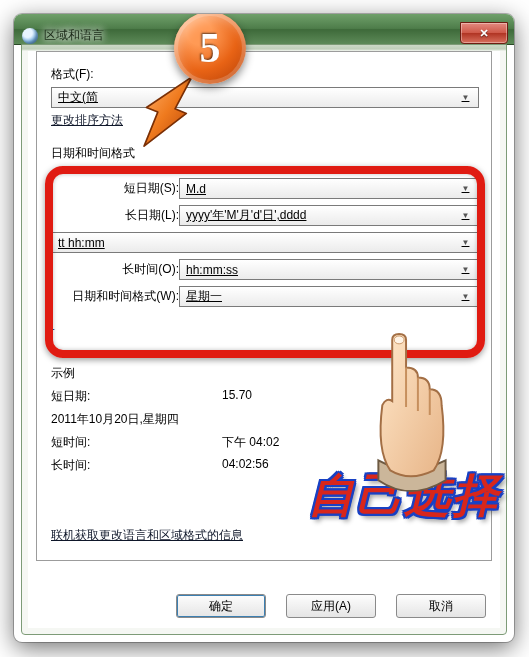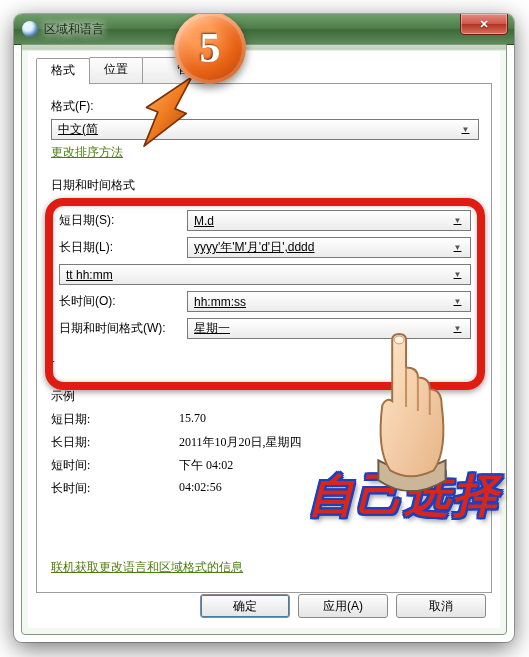--- a/index.html
+++ b/index.html
@@ -23,21 +23,21 @@
     background: #fff;
     box-shadow: 0 6px 24px rgba(0,0,0,0.55), 0 0 0 1px rgba(0,0,0,.25);
     overflow: hidden;
   }
   
   .titlebar {
     height: 30px;
     background: linear-gradient(#6fa06a, #4e7d4a 48%, #3e6a3a 52%, #5d8a58);
     border-bottom: 1px solid #2a4a27;
     display: flex;
-    align-items: center;
+    align-items: flex-end;
     padding: 0 6px 0 8px;
     color: #fff;
     font-size: 12px;
     text-shadow: 0 0 6px #fff, 0 0 6px #fff;
   }
   .titlebar .title-text { color:#1b2a18; text-shadow:0 0 8px #fff,0 0 8px #fff; }
   .title-icon {
     width: 16px; height:16px; margin-right:6px;
     background: radial-gradient(circle at 35% 30%, #e8f4ff 0 30%, #7fb7e8 60%, #3d7ab8 100%);
     border-radius: 50%;
@@ -116,49 +116,50 @@
     font-size:12px;
     cursor:default;
     text-decoration:underline;
   }
   .combo .arrow-btn {
     margin-left:auto;
     width:17px; height:17px;
     display:flex;align-items:center;justify-content:center;
     font-size:8px; color:#555;
   }
-  .link { color:#4d7c0f; text-decoration:underline; cursor:pointer; }
+  .link { color:#0f172a; text-decoration:underline; cursor:pointer; }
   .group-title { margin:16px 0 6px 0; }
   .dt-group { position:relative; padding:4px 0 2px 0; }
   
   .red-box {
     position:absolute;
     left:-6px; right:-6px;
     top:-2px;
     height:176px;
     border:8px solid #e01b12;
     border-radius:18px;
     box-shadow: 0 2px 6px rgba(0,0,0,.4), inset 0 0 4px rgba(0,0,0,.25);
     pointer-events:none;
   }
   .row {
     display:flex; align-items:center;
-    margin:6px 8px;
+    margin:6px 0;
+    text-align:right;
   }
   .row .rlabel { width:128px; }
   .row .combo { flex:1; }
-  .examples { margin-top:23px;font-family:Liberation Serif, serif; }
-  .ex-row { display:flex; margin:6px 0; }
+  .examples { margin-top:32px; }
+  .ex-row { display:flex; margin:6px 0;gap:43px; }
   .ex-row .rlabel { width:128px; }
   .bottom-link { position:absolute; bottom:16px; left:14px;font-family:Liberation Mono, monospace; }
   
   .dlg-buttons {
     position:absolute;
     right:14px; bottom:10px;
-    display:flex; gap:8px;border-radius:11px;
+    display:flex; gap:20px;border-radius:11px;
   }
   .btn {
     min-width:72px; height:22px;
     border:1px solid #8a8a8a;
     background:linear-gradient(#fdfdfd,#e5e5e5);
     border-radius:3px;
     font-size:12px;
     display:flex;align-items:center;justify-content:center;
     cursor:default;
     padding:0 8px;
@@ -220,25 +221,20 @@
     <span class="title-text">区域和语言</span>
     <div class="titlebar-spacer"></div>
     <div class="close-btn">
       <span class="close-x">✕</span>
     </div>
   </div>
 
   <div class="win-body">
     <div class="client">
 
-      <div class="tabs">
-        <div class="tab active">格式</div>
-        <div class="tab">位置</div>
-        <div class="tab" style="padding-left:34px">管理</div>
-      </div>
 
       <div class="tab-page">
 
         <span class="lbl">格式(F):</span>
         <div class="combo">
           <span>中文(简</span>
           <span class="arrow-btn">▼</span>
         </div>
         <div style="margin-top:4px">
           <span class="link">更改排序方法</span>
@@ -294,21 +290,20 @@
         </div>
 
         <div class="examples">
           <div class="group-title" style="margin-top:0">示例</div>
 
           <div class="ex-row">
             <span class="rlabel">短日期:</span>
             <span>15.70</span>
           </div>
           <div class="ex-row">
-            <span class="rlabel">长日期:</span>
             <span>2011年10月20日,星期四</span>
           </div>
           <div class="ex-row">
             <span class="rlabel">短时间:</span>
             <span>下午 04:02</span>
           </div>
           <div class="ex-row">
             <span class="rlabel">长时间:</span>
             <span>04:02:56</span>
           </div>

